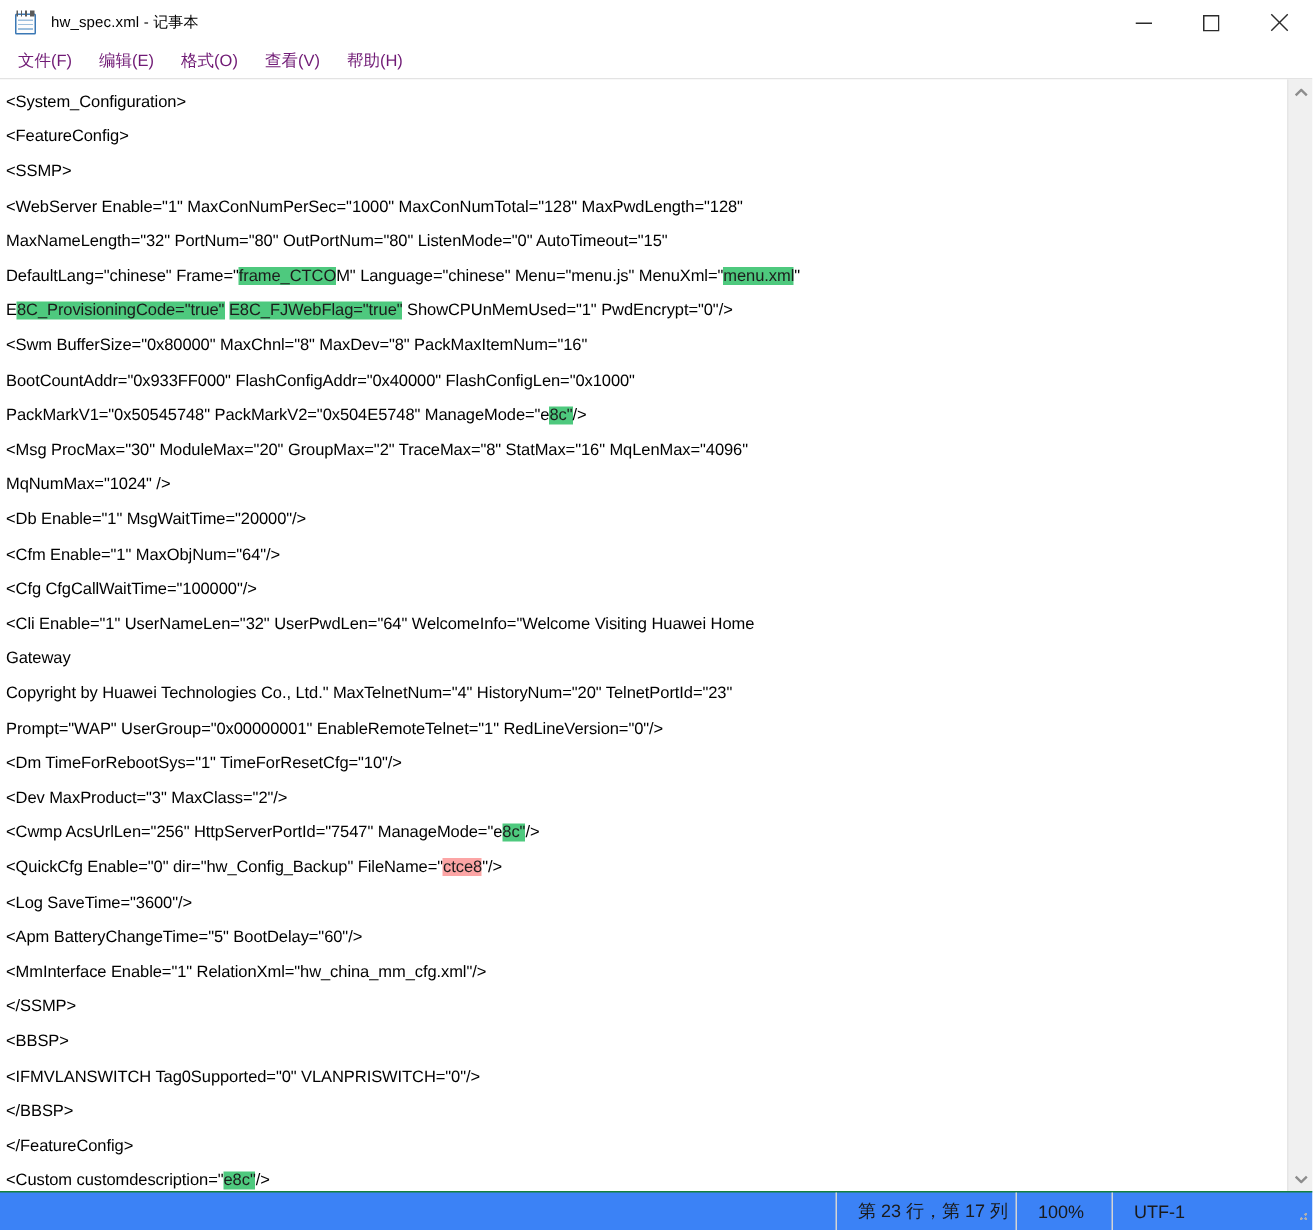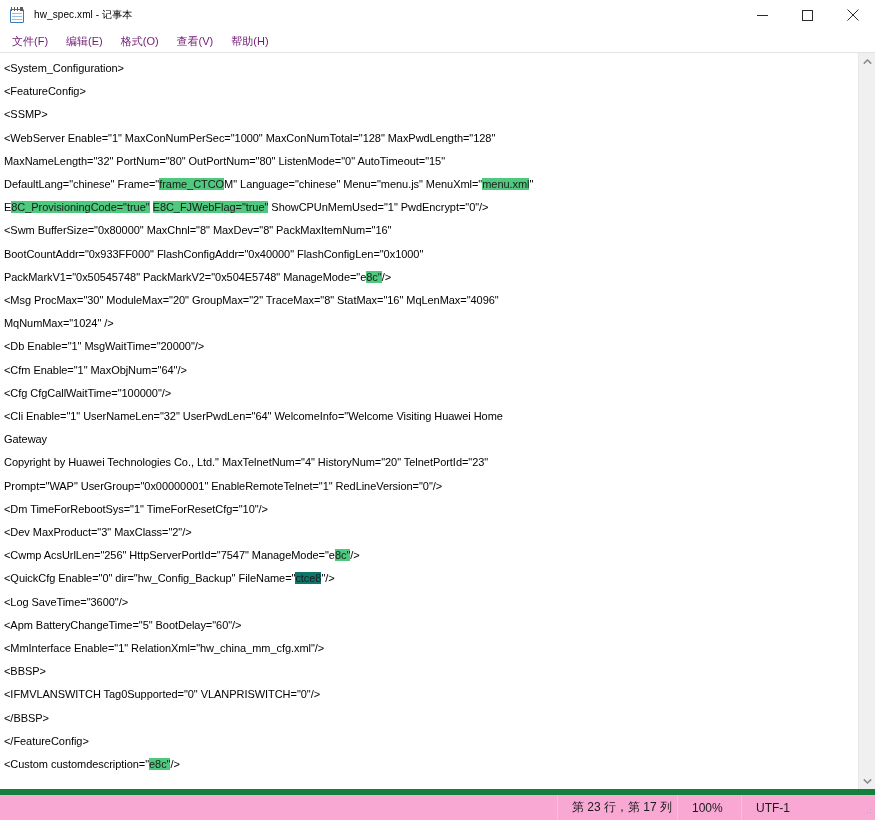--- a/index.html
+++ b/index.html
@@ -149,22 +149,22 @@
     display: flex; align-items: center; justify-content: center;
     cursor: default;
   }
   .scroll-arrow svg { display: block; }
   .scroll-track { flex: 1 1 auto; width: 17px; }
 
   
   .statusbar {
     flex: 0 0 25px;
     height: 25px;
-    background: #f9a8d4;
-    border-top: 6px solid #15803d;
+    background: #3b82f6;
+    border-top: 1px solid #15803d;
     display: flex;
     align-items: stretch;
     justify-content: flex-end;
     font-size: 12px;
     color: #1a1a1a;
     user-select: none;
   }
   .status-filler { flex: 1 1 auto; }
   .status-cell {
     display: flex;
@@ -255,24 +255,25 @@
         <div class="code-line"><span>&lt;Db Enable="1" MsgWaitTime="20000"/&gt;</span></div>
         <div class="code-line"><span>&lt;Cfm Enable="1" MaxObjNum="64"/&gt;</span></div>
         <div class="code-line"><span>&lt;Cfg CfgCallWaitTime="100000"/&gt;</span></div>
         <div class="code-line"><span>&lt;Cli Enable="1" UserNameLen="32" UserPwdLen="64" WelcomeInfo="Welcome Visiting Huawei Home</span></div>
         <div class="code-line"><span>Gateway</span></div>
         <div class="code-line"><span>Copyright by Huawei Technologies Co., Ltd." MaxTelnetNum="4" HistoryNum="20" TelnetPortId="23"</span></div>
         <div class="code-line"><span>Prompt="WAP" UserGroup="0x00000001" EnableRemoteTelnet="1" RedLineVersion="0"/&gt;</span></div>
         <div class="code-line"><span>&lt;Dm TimeForRebootSys="1" TimeForResetCfg="10"/&gt;</span></div>
         <div class="code-line"><span>&lt;Dev MaxProduct="3" MaxClass="2"/&gt;</span></div>
         <div class="code-line"><span>&lt;Cwmp AcsUrlLen="256" HttpServerPortId="7547" ManageMode="e</span><span class="hl" style="background-color: rgb(78, 201, 126);">8c"</span><span>/&gt;</span></div>
-        <div class="code-line"><span>&lt;QuickCfg Enable="0" dir="hw_Config_Backup" FileName="</span><span class="hl" style="background-color: #0f766e;">ctce8</span><span>"/&gt;</span></div>
+        <div class="code-line"><span>&lt;QuickCfg Enable="0" dir="hw_Config_Backup" FileName="</span><span class="hl" style="background-color: #fca5a5;">ctce8</span><span>"/&gt;</span></div>
         <div class="code-line"><span>&lt;Log SaveTime="3600"/&gt;</span></div>
         <div class="code-line"><span>&lt;Apm BatteryChangeTime="5" BootDelay="60"/&gt;</span></div>
         <div class="code-line"><span>&lt;MmInterface Enable="1" RelationXml="hw_china_mm_cfg.xml"/&gt;</span></div>
+        <div class="code-line"><span>&lt;/SSMP&gt;</span></div>
         <div class="code-line"><span>&lt;BBSP&gt;</span></div>
         <div class="code-line"><span>&lt;IFMVLANSWITCH Tag0Supported="0" VLANPRISWITCH="0"/&gt;</span></div>
         <div class="code-line"><span>&lt;/BBSP&gt;</span></div>
         <div class="code-line"><span>&lt;/FeatureConfig&gt;</span></div>
         <div class="code-line"><span>&lt;Custom customdescription="</span><span class="hl" style="background-color: rgb(78, 201, 126);">e8c"</span><span>/&gt;</span></div>
       </div>
     <div class="vscroll">
       <div class="scroll-arrow">
         <svg width="9" height="6" viewBox="0 0 9 6">
           <path d="M0.8 4.6 L4.5 1 L8.2 4.6" fill="none" stroke="#8d8d8d" stroke-width="1.6"></path>

